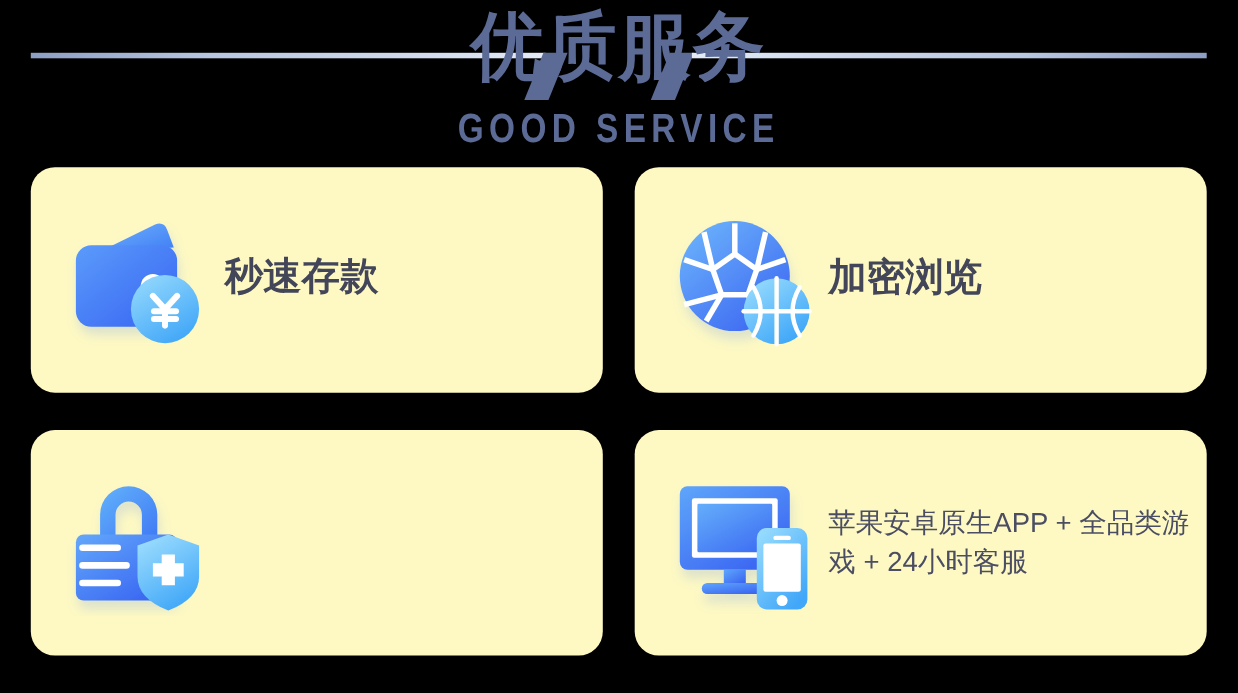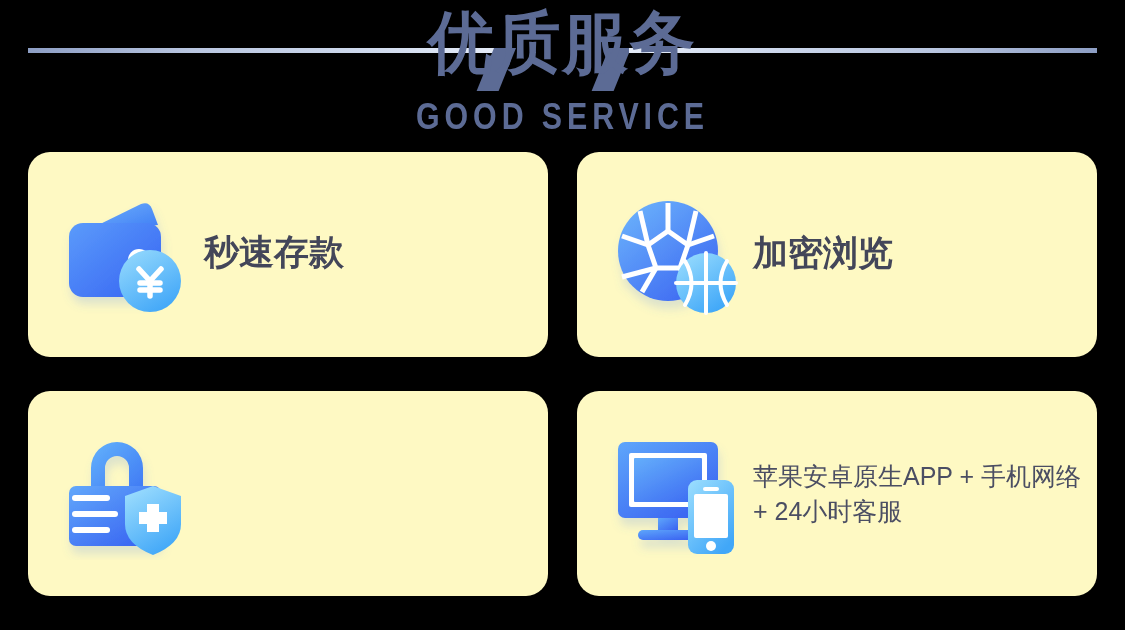--- a/index.html
+++ b/index.html
@@ -240,18 +240,18 @@
             <rect x="48" y="90" width="20" height="14" fill="url(#mg)"></rect>
             <rect x="28" y="102" width="60" height="10" rx="5" fill="url(#mg)"></rect>
           </g>
           <rect x="78" y="52" width="46" height="74" rx="9" fill="url(#pg)"></rect>
           <rect x="84" y="66" width="34" height="44" rx="2" fill="#ffffff"></rect>
           <rect x="93" y="59" width="16" height="4" rx="2" fill="#ffffff"></rect>
           <circle cx="101" cy="118" r="5" fill="#ffffff"></circle>
         </svg>
       </div>
       <div class="text-wrap">
-        <div class="card-sub">苹果安卓原生APP + 手机网络 + 24小时客服</div>
+        <div class="card-sub">苹果安卓原生APP + 全品类游戏 + 24小时客服</div>
       </div>
     </div>
 
   </div>
 </div>
 
 </body></html>

